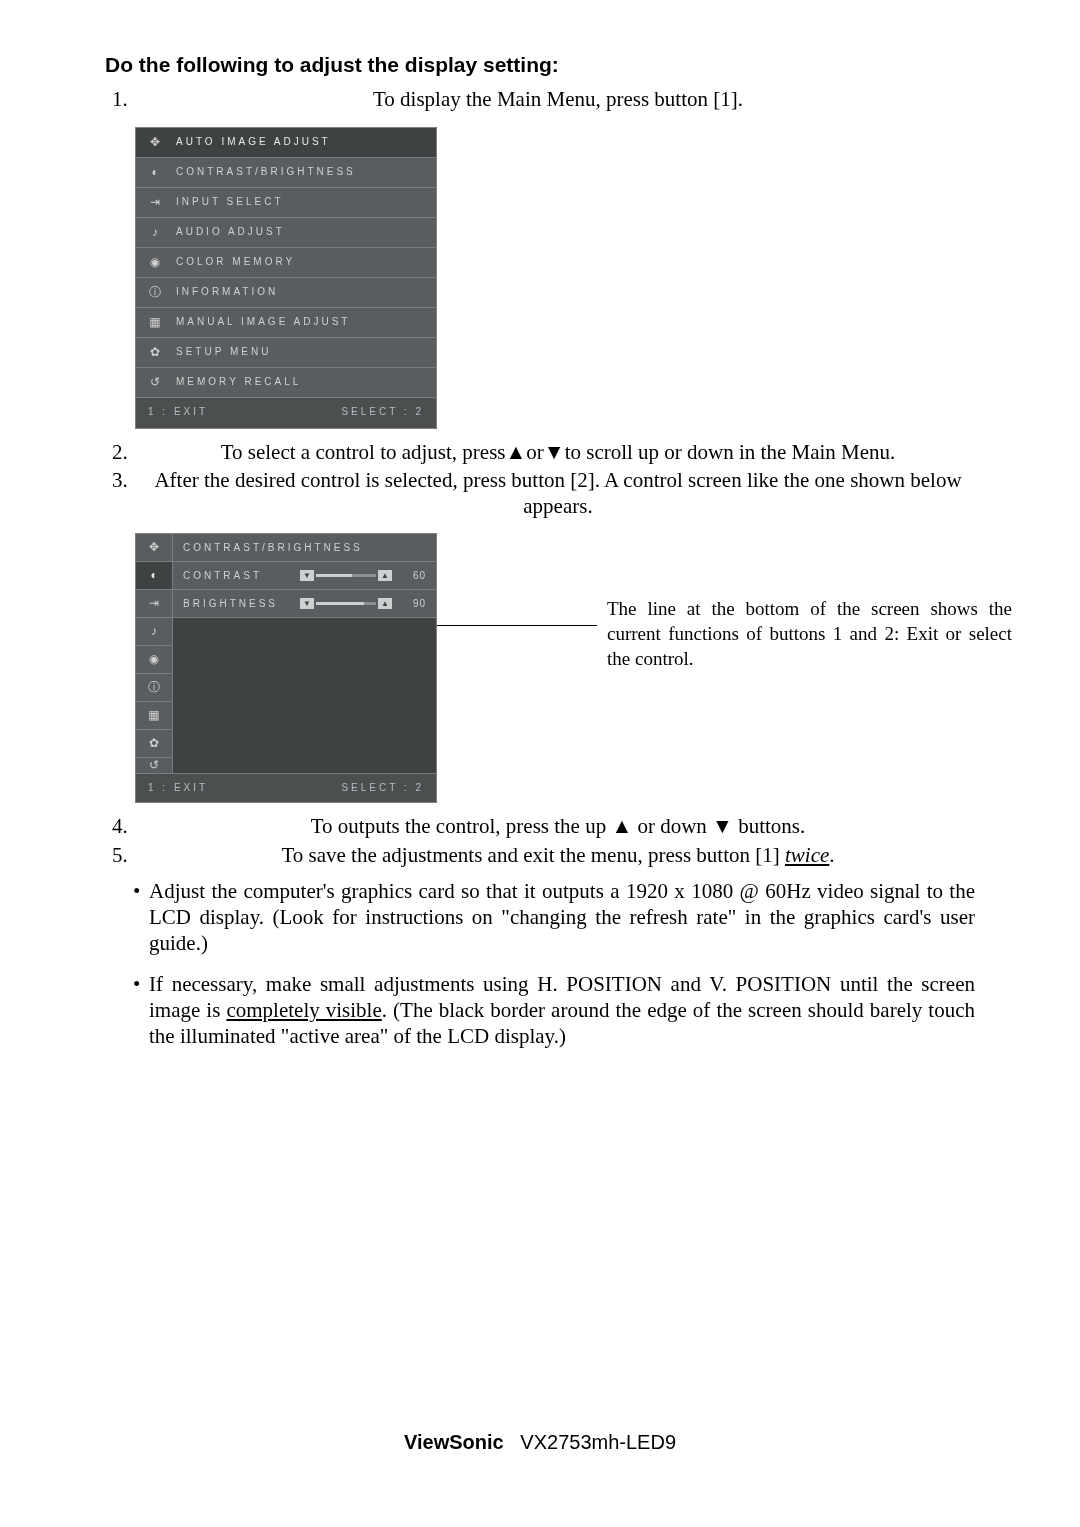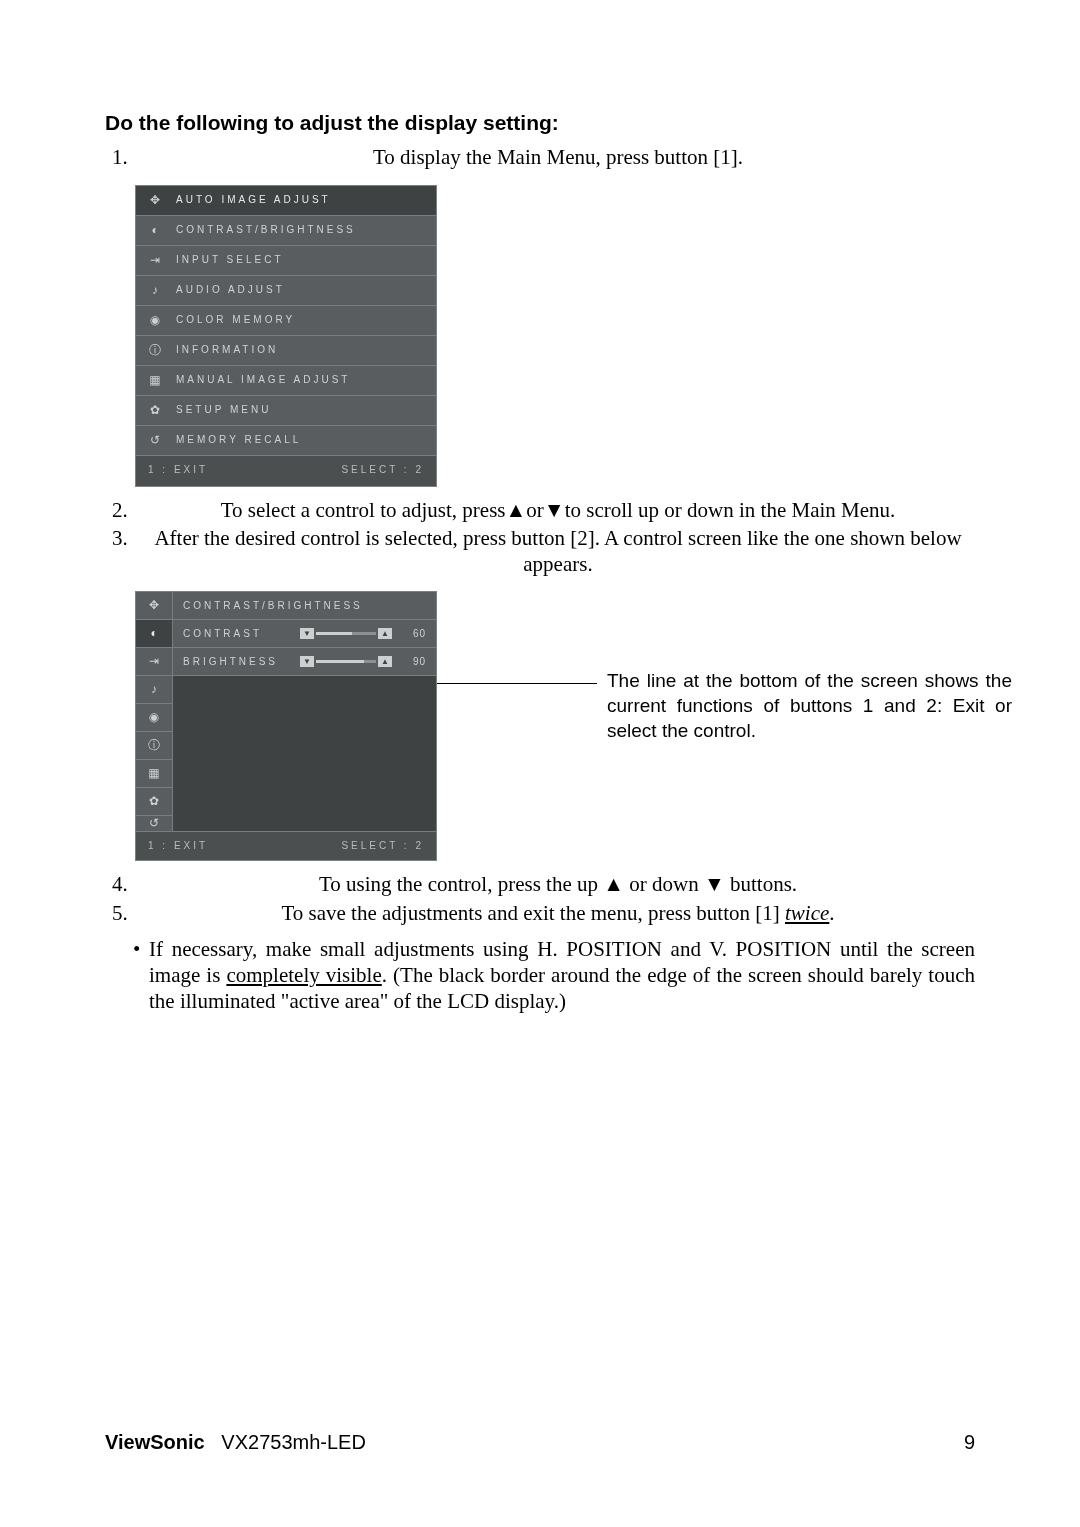--- a/index.html
+++ b/index.html
@@ -7,21 +7,21 @@
     padding: 0;
     background: #fff;
     font-family: "Times New Roman", Times, serif;
     color: #000;
   }
   .page {
     width: 1080px;
     height: 1527px;
     position: relative;
     box-sizing: border-box;
-    padding: 110px 105px 60px 105px;
+    padding: 52px 105px 60px 105px;
   }
   .content {
     font-size: 21px;
     line-height: 1.25;
   }
   .heading {
     font-family: Arial, Helvetica, sans-serif;
     font-weight: bold;
     font-size: 21px;
     margin-bottom: 8px;
@@ -213,36 +213,36 @@
   .callout-line {
     position: absolute;
     top: 92px;
     left: 0;
     width: 160px;
     height: 1px;
     background: #000;
   }
   .callout-text {
     position: absolute;
-    top: 78px;
+    top: 64px;
     left: 170px;
     width: 405px;
-    font-family: Liberation Sans, sans-serif;
+    font-family: Liberation Serif, serif;
     font-size: 19px;
     line-height: 1.3;
     text-align: justify;
   }
 
   .footer-line {
     position: absolute;
     left: 105px;
     bottom: 73px;
     width: 870px;
     display: flex;
-    justify-content: space-between;
+    justify-content: center;
     font-family: Arial, Helvetica, sans-serif;
     font-size: 20px;
   }
   .footer-line .brand b { font-weight: bold; }
   .just { text-align: justify; }
 </style>
 </head>
 <body>
 
 <div class="page">
@@ -355,29 +355,30 @@
       </div>
 
       <div class="callout">
         <div class="callout-line"></div>
         <div class="callout-text">The line at the bottom of the screen shows the current functions of buttons 1 and 2: Exit or select the control.</div>
       </div>
     </div>
 
     <ol class="steps" start="4">
       <li>
-        <span>To using the control, press the up </span><span class="arrow">▲</span><span> or down </span><span class="arrow">▼</span><span> buttons.</span>
+        <span>To outputs the control, press the up </span><span class="arrow">▲</span><span> or down </span><span class="arrow">▼</span><span> buttons.</span>
       </li>
       <li>
         <span>To save the adjustments and exit the menu, press button [1] </span><span class="italic">twice</span><span>.</span>
       </li>
     </ol>
 
 
     <ul class="tips">
+      <li class="just">Adjust the computer's graphics card so that it outputs a 1920 x 1080 @ 60Hz video signal to the LCD display. (Look for instructions on "changing the refresh rate" in the graphics card's user guide.)</li>
       <li class="just">
         <span>If necessary, make small adjustments using H. POSITION and V. POSITION until the screen image is </span><span class="underline">completely visible</span><span>. (The black border around the edge of the screen should barely touch the illuminated "active area" of the LCD display.)</span>
       </li>
     </ul>
 
   </div>
 
   <div class="footer-line">
     <span class="brand">
       <b>ViewSonic</b>&nbsp;&nbsp;&nbsp;<span>VX2753mh-LED</span>

